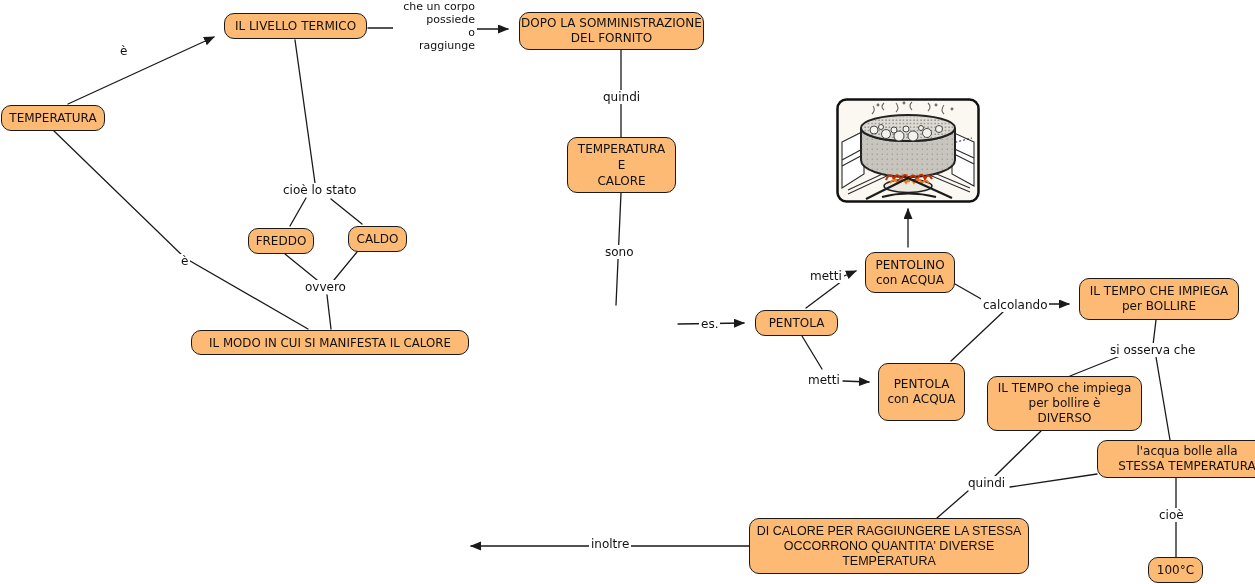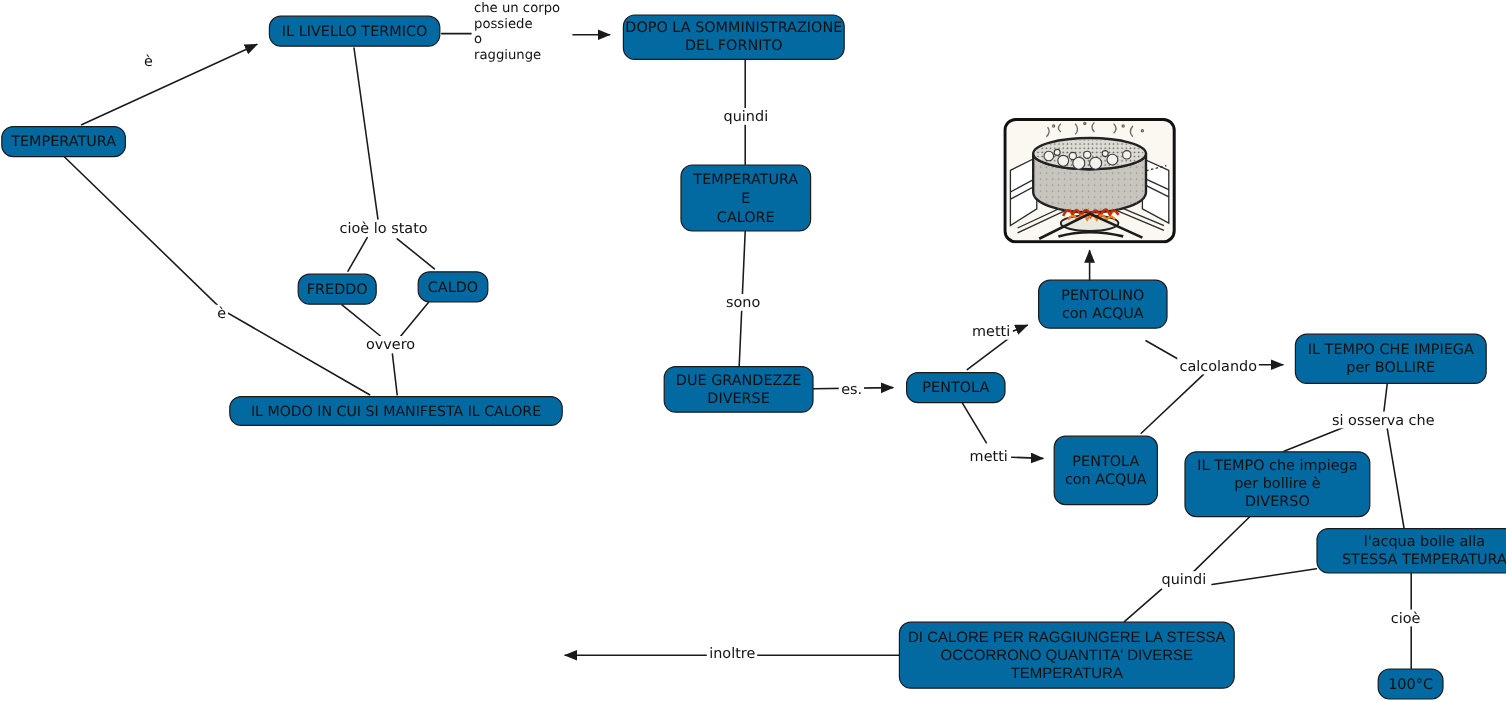--- a/index.html
+++ b/index.html
@@ -1,34 +1,34 @@
 <!DOCTYPE html>
 <html><head>
 <meta charset="utf-8">
 <style>
   html,body{margin:0;padding:0;background:#fff;}
   #canvas{position:relative;width:1255px;height:584px;background:#ffffff;overflow:hidden;
           font-family:"DejaVu Sans",sans-serif;color:#111;}
   #edges{position:absolute;left:0;top:0;width:1255px;height:584px;pointer-events:none;}
-  .node{position:absolute;box-sizing:border-box;background:#0369a1;border:1.5px solid #1a1a1a;
+  .node{position:absolute;box-sizing:border-box;background:#fdba74;border:1.5px solid #1a1a1a;
         border-radius:10px;display:flex;flex-direction:column;align-items:center;justify-content:center;
         font-size:12px;line-height:14px;text-align:center;white-space:nowrap;}
   .elabel{position:absolute;background:#fff;font-size:12px;line-height:14px;color:#111;
-          padding:0 2px;white-space:nowrap;text-align:left;}
+          padding:0 2px;white-space:nowrap;text-align:right;}
   
   #n-temperatura{left:1px;top:105px;width:104px;height:26px}
   #n-livello{left:224px;top:13px;width:143px;height:26px}
   #n-dopo{left:519px;top:12px;width:185px;height:38px;line-height:15px}
   #n-tempcal{left:567px;top:137px;width:109px;height:56px;line-height:16px}
   #n-freddo{left:248px;top:228px;width:66px;height:26px}
   #n-caldo{left:348px;top:226px;width:59px;height:26px}
   #n-modo{left:191px;top:330px;width:278px;height:25px;font-size:11.8px}
   #n-due{left:553px;top:305px;width:125px;height:39px;line-height:15px}
   #n-fornello{left:755px;top:310px;width:83px;height:26px}
-  #n-pentolino{left:865px;top:233px;width:108px;height:41px;line-height:15px}
+  #n-pentolino{left:865px;top:252px;width:90px;height:41px;line-height:15px}
   #n-pentola{left:878px;top:363px;width:87px;height:58px;line-height:15px}
   #n-tempo-bollire{left:1079px;top:278px;width:160px;height:42px;line-height:15px}
   #n-tempo-diverso{left:987px;top:376px;width:155px;height:55px;line-height:15px}
   #n-acqua-bolle{left:1097px;top:440px;width:180px;height:38px;line-height:15px}
   #n-cento{left:1148px;top:557px;width:55px;height:26px}
   #n-occorrono{left:749px;top:518px;width:280px;height:56px;
                font-family:"Liberation Sans",sans-serif;font-size:12.5px;line-height:15px}
   #n-nonsisa{left:328px;top:528px;width:134px;height:43px;
              font-family:"Liberation Sans",sans-serif;font-size:12.5px;line-height:15px}
   
@@ -179,24 +179,20 @@
   </div>
   <div class="node" id="n-freddo">
       <div>FREDDO</div>
     </div>
   <div class="node" id="n-caldo">
       <div>CALDO</div>
     </div>
   <div class="node" id="n-modo">
       <div>IL MODO IN CUI SI MANIFESTA IL CALORE</div>
     </div>
-  <div class="node" id="n-due">
-    <div>DUE GRANDEZZE</div>
-    <div>DIVERSE</div>
-  </div>
   <div class="node" id="n-fornello">
       <div>PENTOLA</div>
     </div>
   <div class="node" id="n-pentolino">
     <div>PENTOLINO</div>
     <div>con ACQUA</div>
   </div>
   <div class="node" id="n-pentola">
     <div>PENTOLA</div>
     <div>con ACQUA</div>

